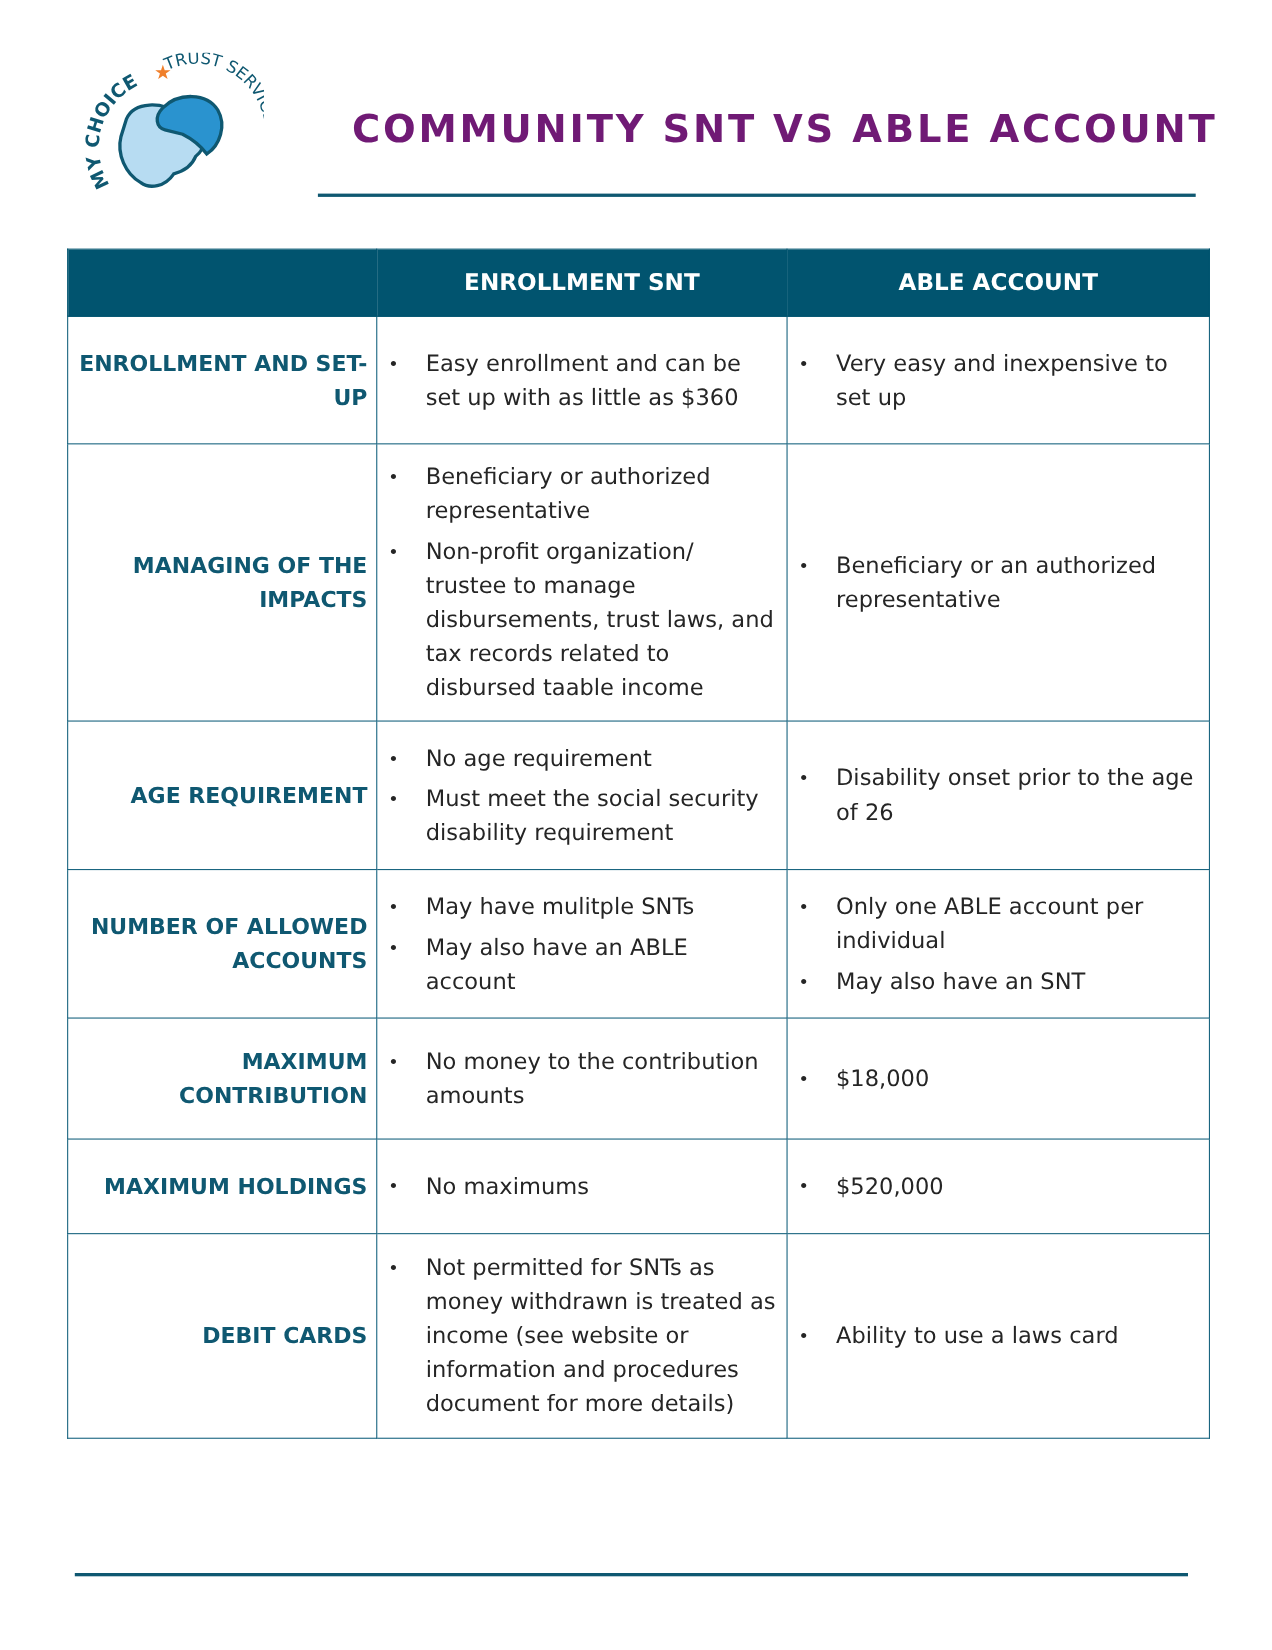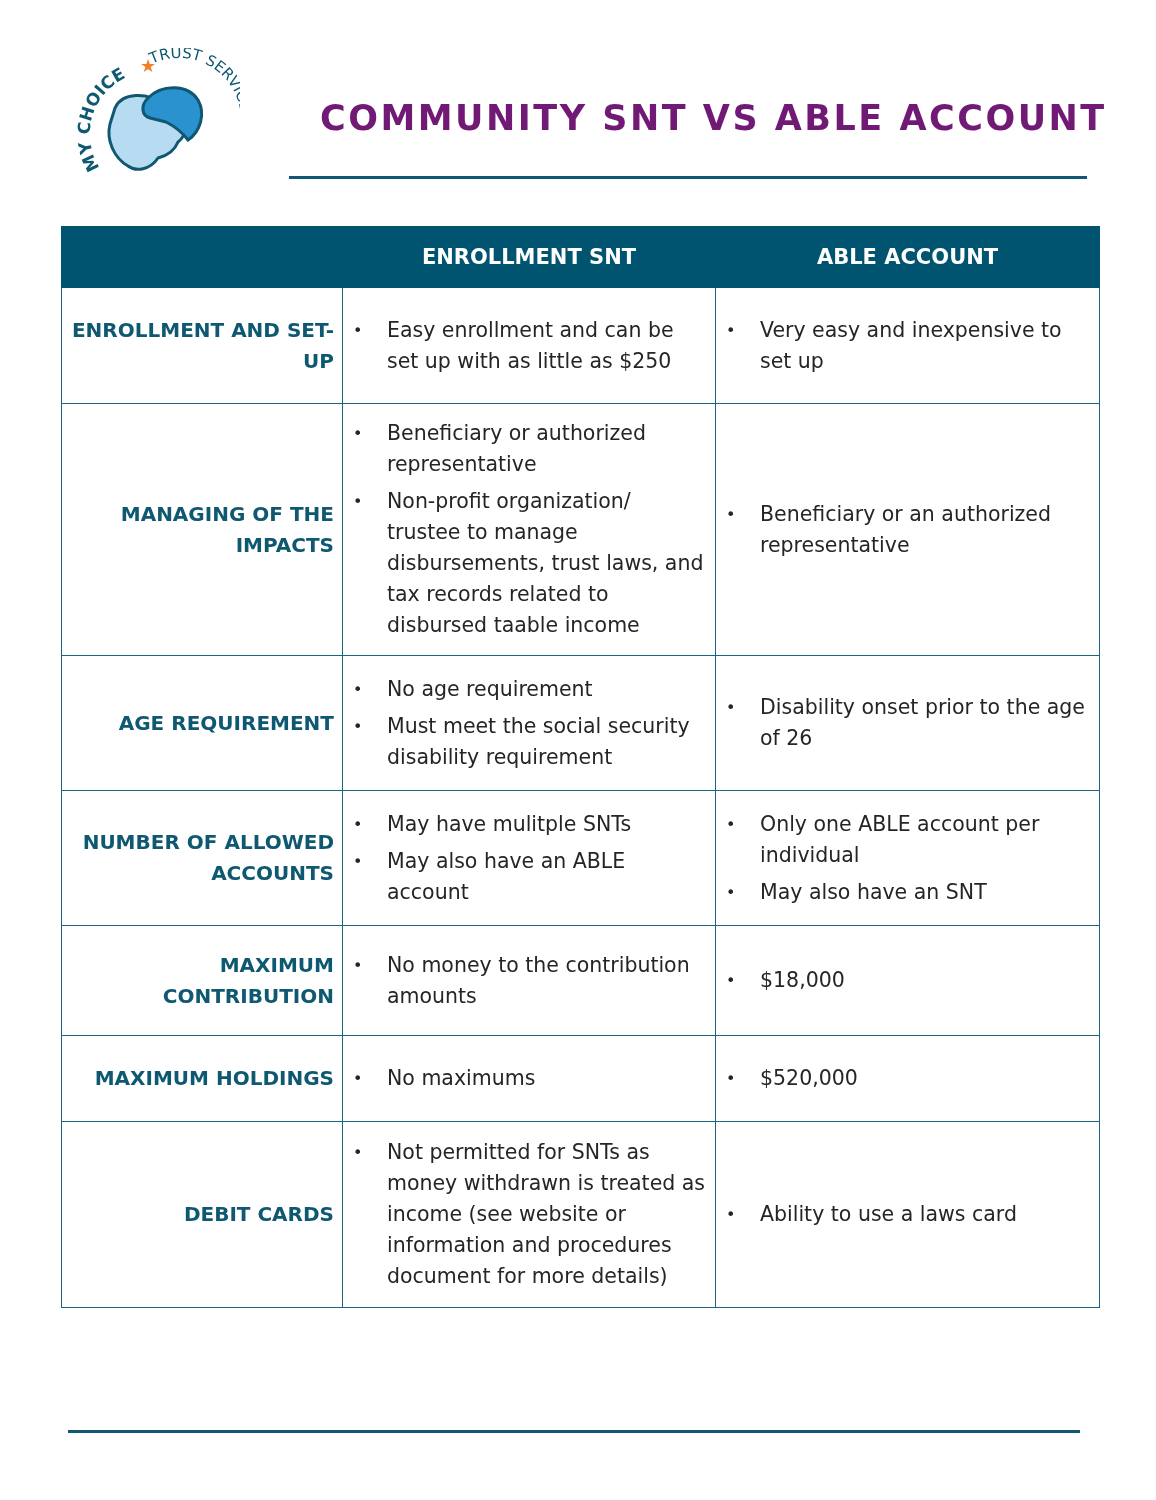--- a/index.html
+++ b/index.html
@@ -50,21 +50,21 @@
       <th></th>
       <th>ENROLLMENT SNT</th>
       <th>ABLE ACCOUNT</th>
     </tr>
   </thead>
   <tbody id="tbody">
       <tr style="height: 116px;">
         <td class="rowlabel">ENROLLMENT AND SET-UP</td>
         <td class="cell">
           <ul class="bl">
-            <li><span class="dot">•</span><span>Easy enrollment and can be set up with as little as $250</span></li>
+            <li><span class="dot">•</span><span>Easy enrollment and can be set up with as little as $360</span></li>
           </ul>
         </td>
         <td class="cell">
           <ul class="bl">
             <li><span class="dot">•</span><span>Very easy and inexpensive to set up</span></li>
           </ul>
         </td>
       </tr>
       <tr style="height: 243px;">
         <td class="rowlabel">MANAGING OF THE IMPACTS</td>

